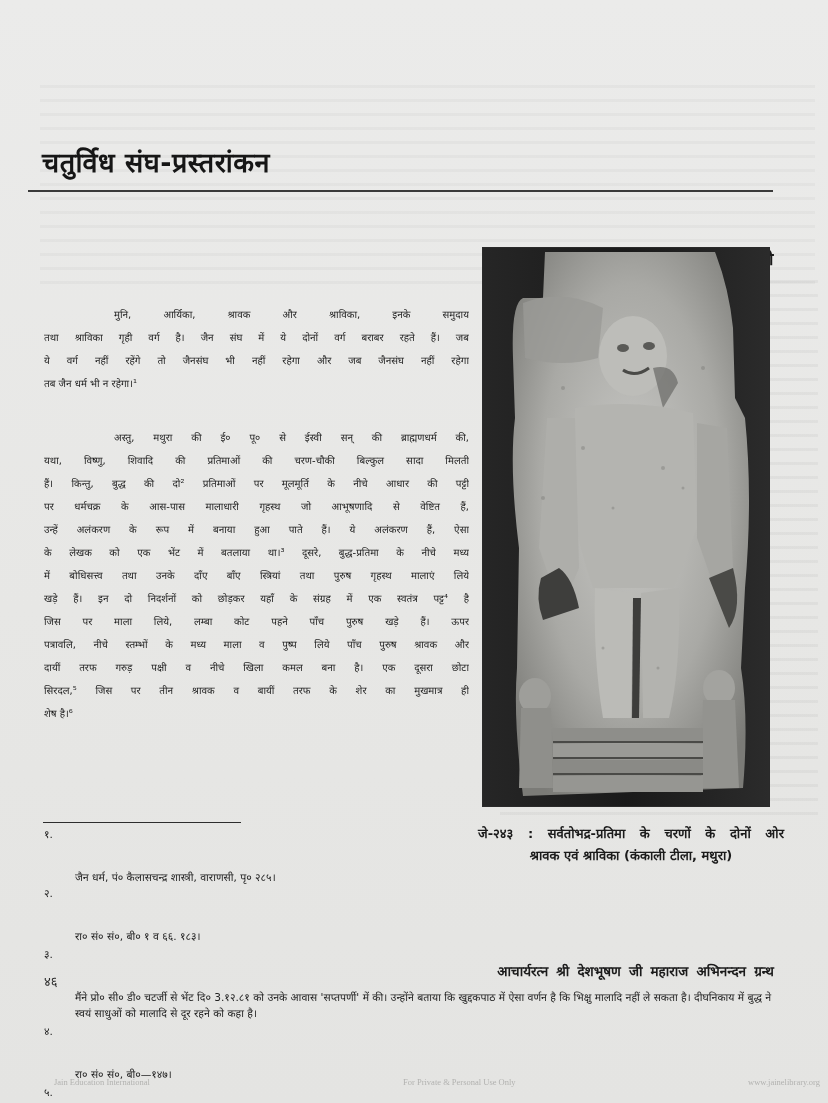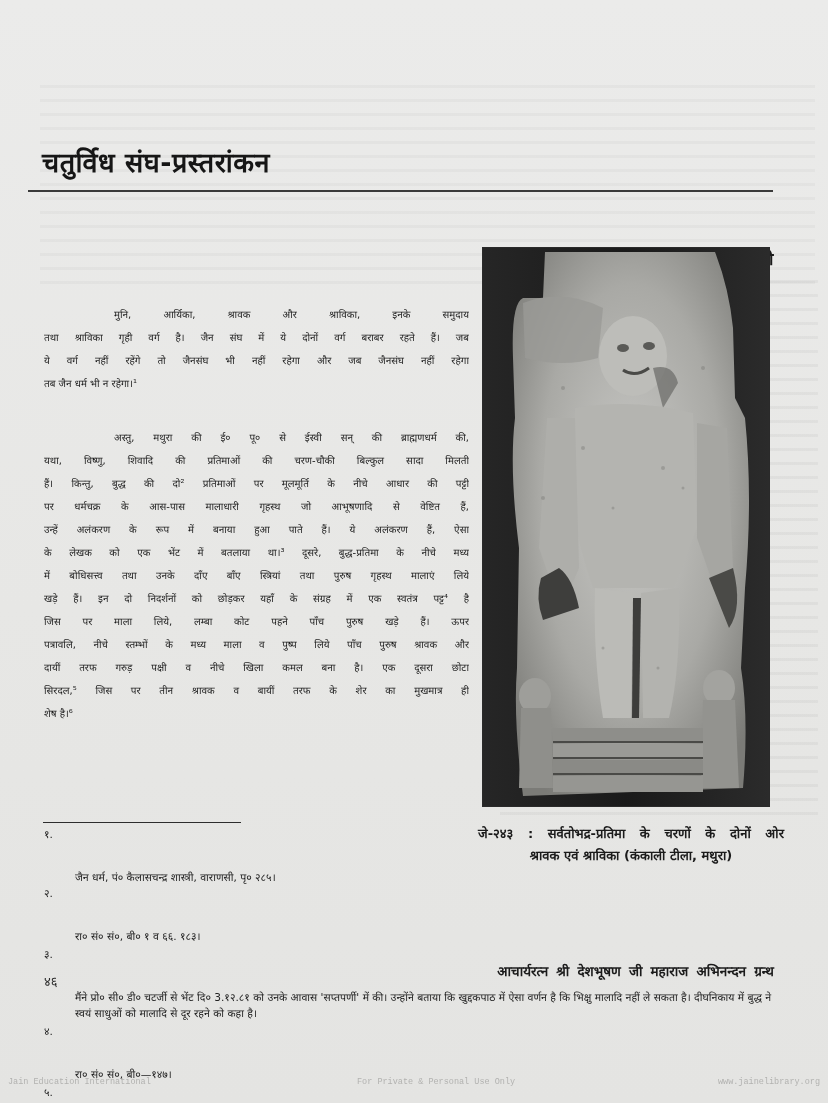--- a/index.html
+++ b/index.html
@@ -157,23 +157,24 @@
       right: 54px;
       top: 962px;
       font-family: Liberation Mono, monospace;
       font-size: 13.5px;
       font-weight: bold;
       color: #1b1b1b;
     }
     .watermark {
       position: absolute;
       top: 1077px;
-      font-family: Liberation Mono, monospace;
+      font-family: Liberation Serif, serif;
       font-size: 8.5px;
       color: #b2b2b0;
+      margin-left: 46px;
     }
     .wm-left { left: 8px; }
     .wm-center { left: 357px; text-align: right; }
     .wm-right { right: 8px; }
   </style>
 </head>
 <body>
 
 <div class="page">
   <div class="bleed"></div>

